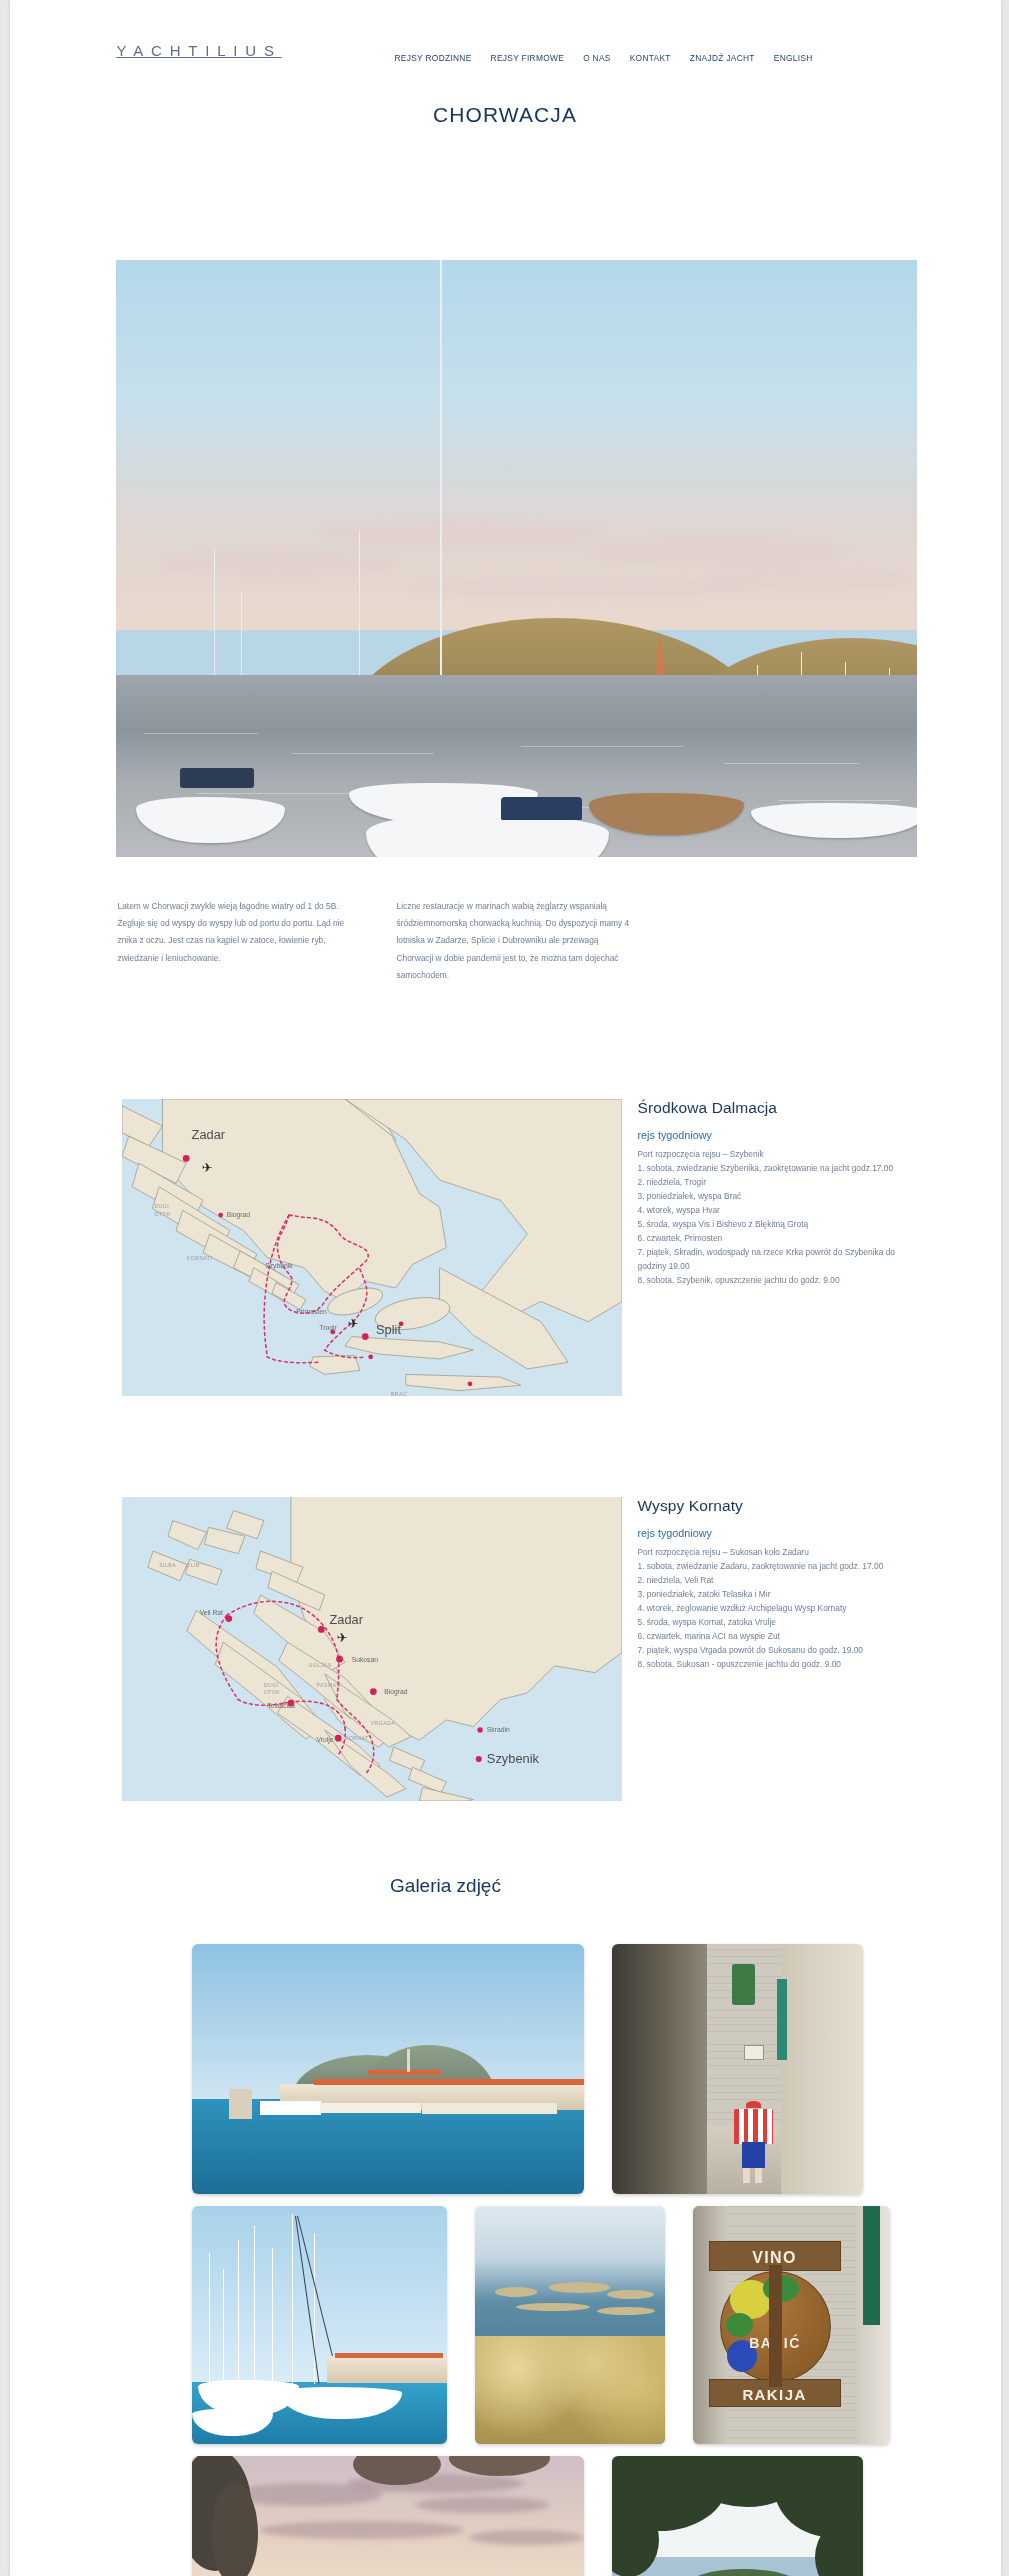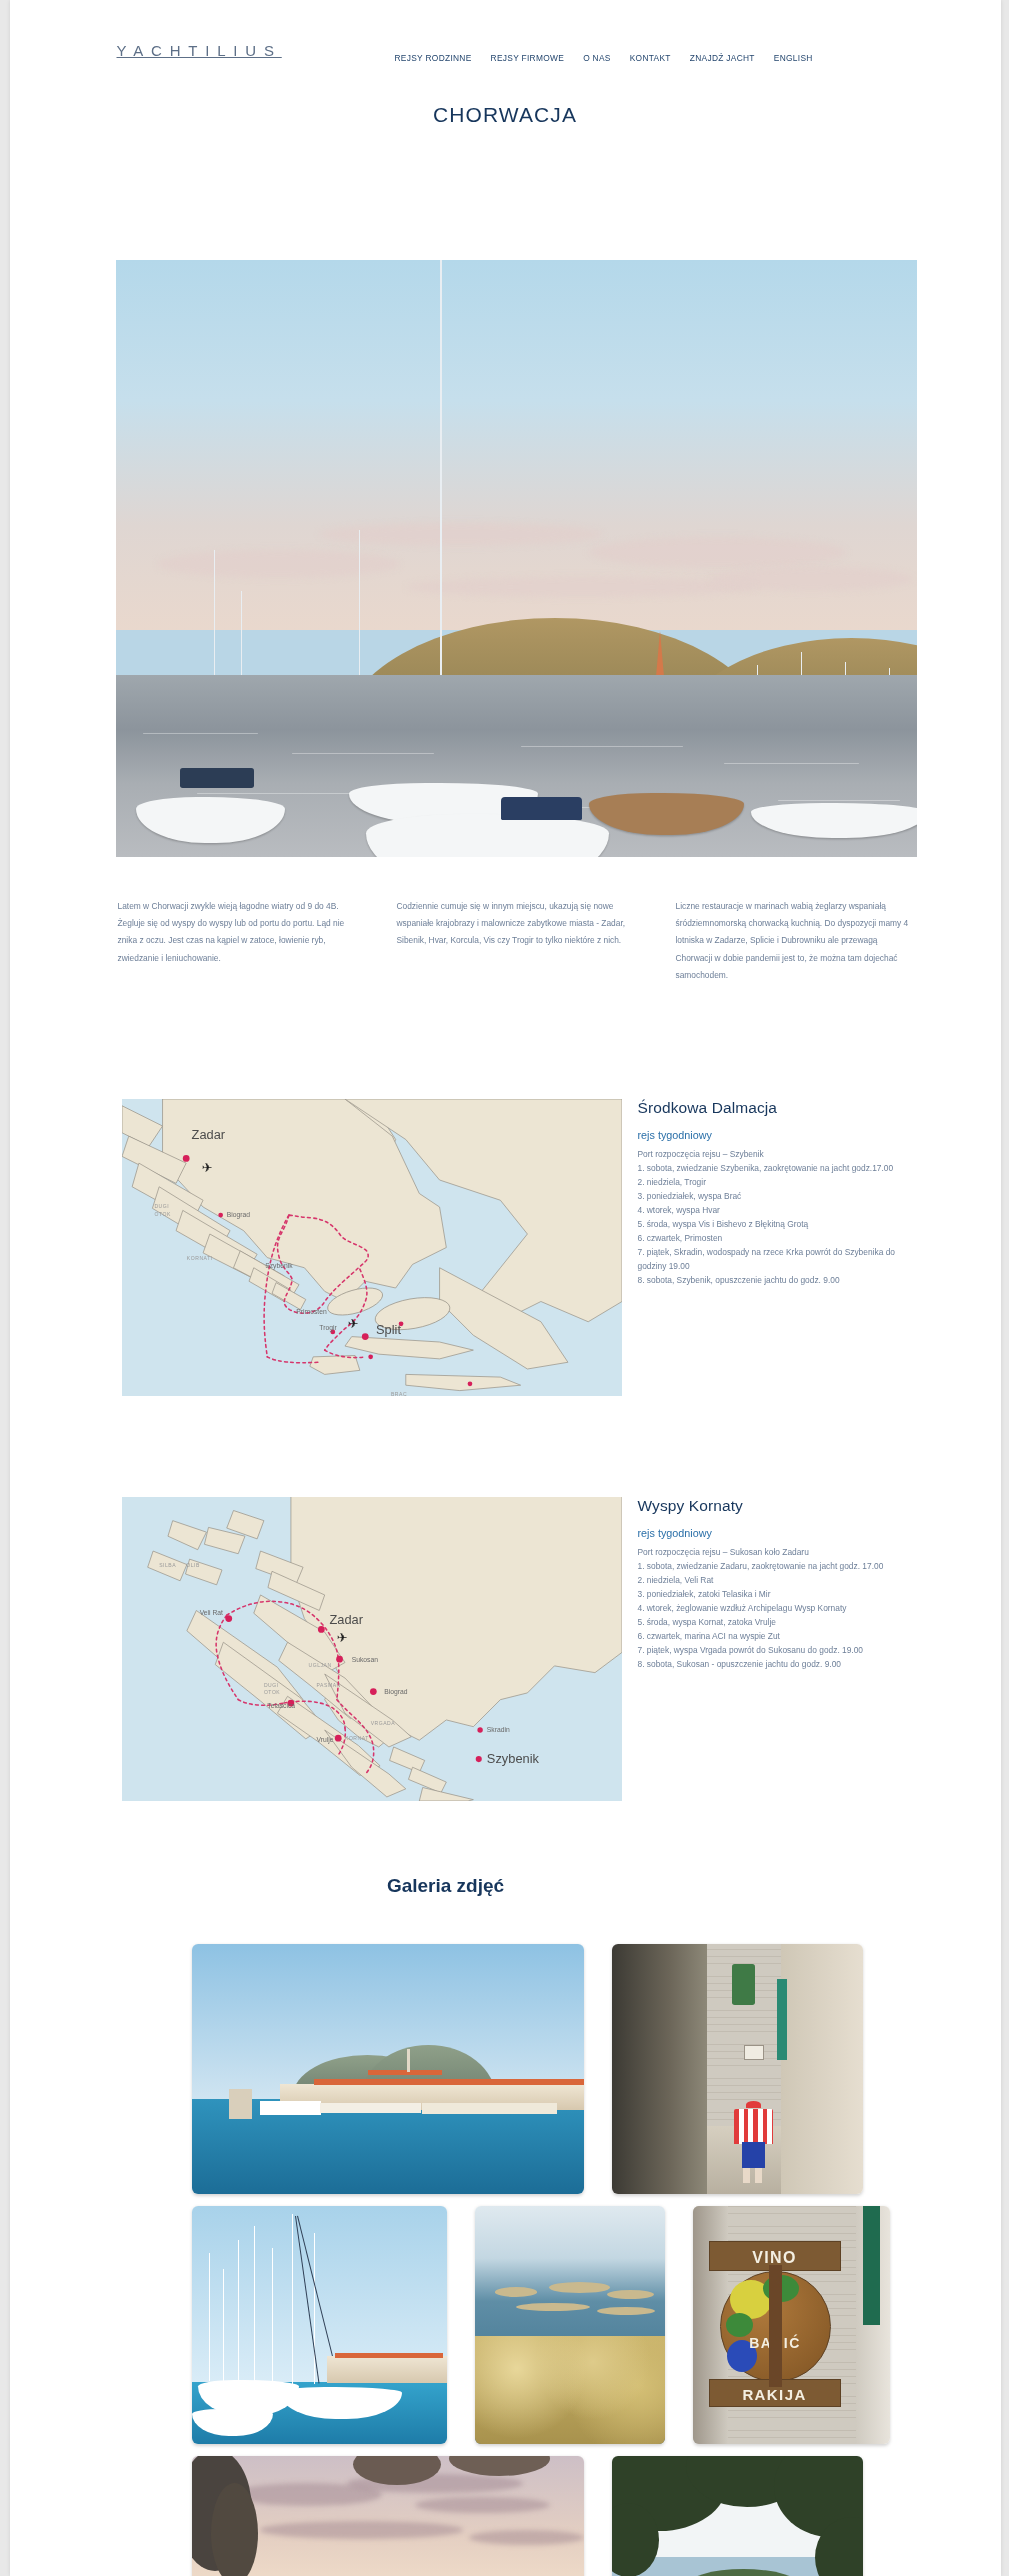--- a/index.html
+++ b/index.html
@@ -216,21 +216,21 @@
   .map-lbl-tiny { fill: #9a9a9a; font-size: 7.5px; letter-spacing: 0.8px; font-family: "Liberation Sans", sans-serif; }
   .map-plane { fill: #1d1d1d; font-size: 19px; }
 
   
   .gallery-title {
     position: absolute;
     left: 0; top: 1875px;
     width: 864px;
     text-align: center;
     font-size: 19px;
-    font-weight: 700;
+    font-weight: 400;
     color: #17365c;
     padding-left: 8px;
   }
   .gallery {
     position: absolute;
     left: 182px; top: 1944px;
     width: 655px;
   }
   .g-row { display: flex; gap: 28px; margin-bottom: 12px; }
   .g-item {
@@ -353,22 +353,21 @@
     <div class="hero-hull" style="left:20px;  top:537px; width:149px; height:46px;"></div>
     <div class="hero-boat-dark" style="left:64px; top:508px; width:74px; height:20px; border-radius:2.7px;"></div>
     <div class="hero-hull" style="left:233px; top:523px; width:189px; height:41px;"></div>
     <div class="hero-hull" style="left:250px; top:554px; width:243px; height:74px;"></div>
     <div class="hero-boat-dark" style="left:385px; top:537px; width:81px; height:23px; background:#2a3e62; border-radius:4px 4px 1.4px 1.4px;"></div>
     <div class="hero-hull" style="left:473px; top:533px; width:155px; height:42px; background:#a77e55;"></div>
     <div class="hero-hull" style="left:635px; top:543px; width:176px; height:35px;"></div>
   </div>
 
   <div class="cols">
-    <div class="col">Latem w Chorwacji zwykle wieją łagodne wiatry od 9 do 4B. Żegluje się od wyspy do wyspy lub od portu do portu. Ląd nie znika z oczu. Jest czas na kąpiel w zatoce, łowienie ryb, zwiedzanie i leniuchowanie.</div>
-    <div class="col">Codziennie cumuje się w innym miejscu, ukazują się nowe wspaniałe krajobrazy i malownicze zabytkowe miasta - Zadar, Sibenik, Hvar, Korcula, Vis czy Trogir to tylko niektóre z nich.</div>
+    <div class="col">Latem w Chorwacji zwykle wieją łagodne wiatry od 1 do 5B. Żegluje się od wyspy do wyspy lub od portu do portu. Ląd nie znika z oczu. Jest czas na kąpiel w zatoce, łowienie ryb, zwiedzanie i leniuchowanie.</div>
     <div class="col">Liczne restauracje w marinach wabią żeglarzy wspaniałą śródziemnomorską chorwacką kuchnią. Do dyspozycji mamy 4 lotniska w Zadarze, Splicie i Dubrowniku ale przewagą Chorwacji w dobie pandemii jest to, że można tam dojechać samochodem.</div>
   </div>
 
   <section class="trip" style="top:1099px; height:297px;">
     <div class="map">
       <svg viewBox="0 0 740 440" preserveAspectRatio="none">
         <rect x="0" y="0" width="740" height="440" fill="#cfe4ee"></rect>
 
         <path class="map-land" d="M70,-10 L360,-10 L405,60 L380,120 L395,175 L330,210 L250,165 L180,150 L95,95 Z" transform="translate(0,0)"></path>
         <path class="map-land" d="M60,0 L330,0 L400,55 L440,140 L470,160 L480,220 L430,245 L405,280

